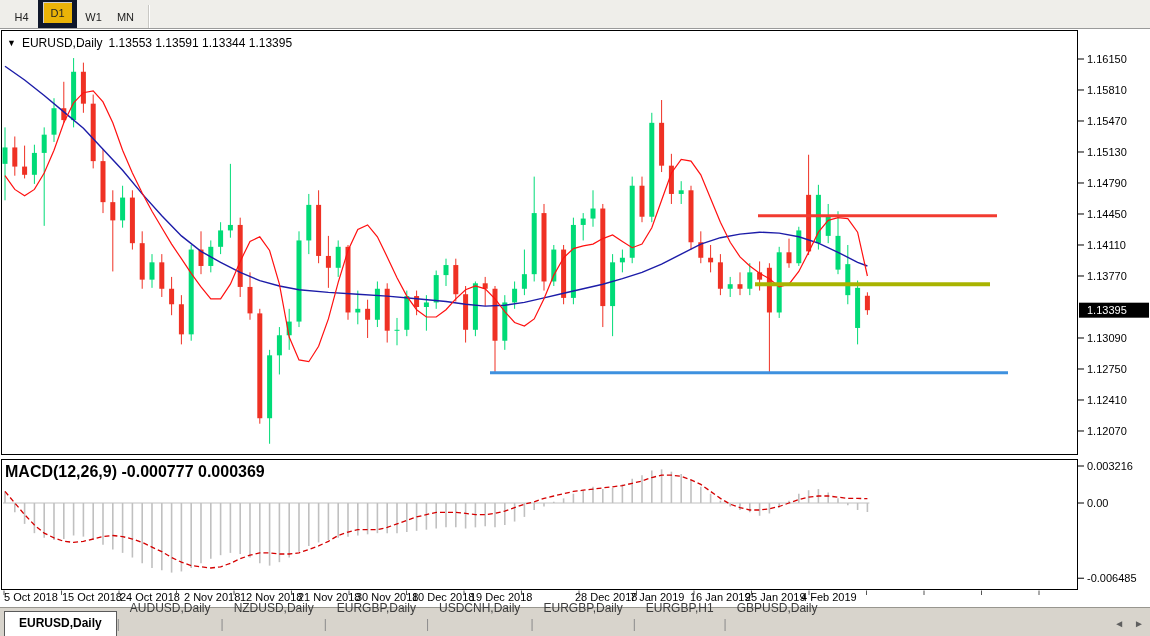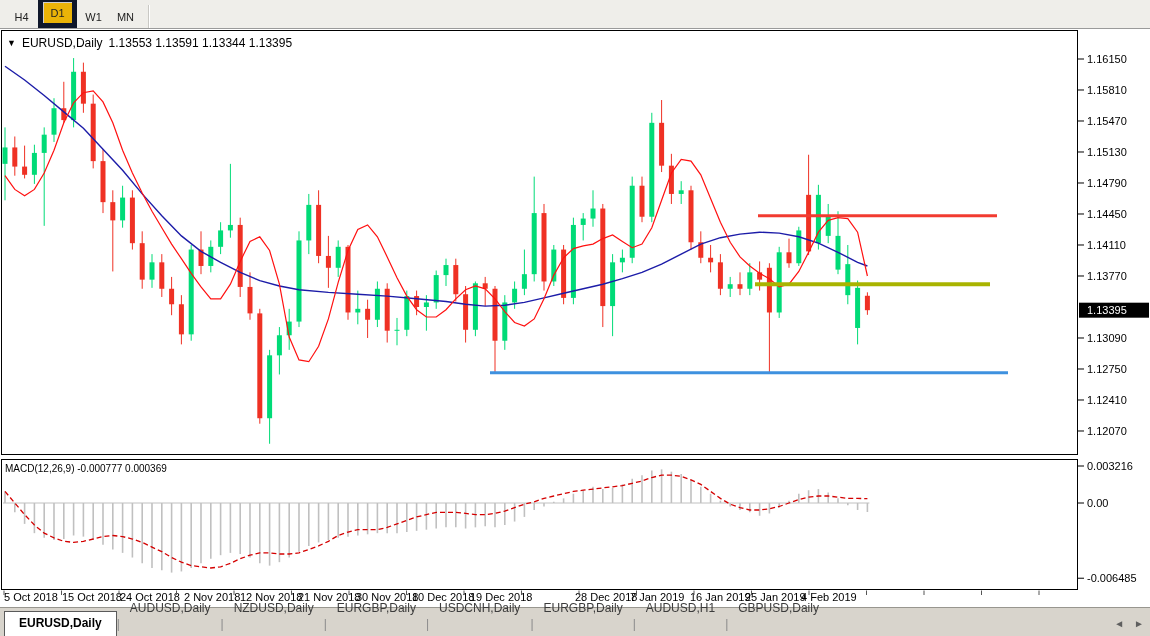--- a/index.html
+++ b/index.html
@@ -9,21 +9,21 @@
     display:flex;align-items:flex-end;padding-left:6px;box-sizing:border-box;}
   .tf-btn{min-width:29px;height:21px;margin-right:1px;display:flex;align-items:center;justify-content:center;
     font-size:11px;color:#222;background:#efeeea;border:1px solid #efeeea;cursor:default;}
   .tf-btn.active{background:#eab308;border:5px solid #0f172a;box-shadow:inset 1px 1px 0 #cfcfcf;}
   .tb-sep{width:1px;height:23px;background:#c9c8c4;border-right:1px solid #fff;margin-left:6px;}
   
   #chart-wrap{position:relative;width:1150px;height:578px;background:#fff;}
   #chart-svg{position:absolute;left:0;top:0;}
   #chart-title{position:absolute;left:7px;top:7px;font-size:12px;color:#000;display:flex;align-items:center;gap:6px;}
   #chart-title .dd{font-size:9px;color:#000;}
-  #macd-label{position:absolute;left:5px;top:434px;font-size:10px;color:#000;}
+  #macd-label{position:absolute;left:5px;top:434px;font-size:16px;color:#000;font-weight:bold;}
   
   #tabbar{height:29px;background:#d8d4cc;border-top:1px solid #98968f;display:flex;align-items:flex-end;
     padding-left:4px;box-sizing:border-box;position:relative;}
   .tab{font-size:12px;color:#3c3c3c;padding:4px 10px 21px 10px;white-space:nowrap;cursor:default;}
   .tab.active{background:#ffffff;border:1px solid #5a5a5a;border-bottom:none;color:#000;font-weight:bold;
     padding:4px 14px 6px 14px;margin-bottom:0;}
   .tab-sep{color:#8b8b8b;font-size:12px;padding-bottom:5px;}
   #tab-arrows{position:absolute;right:6px;bottom:7px;display:flex;gap:10px;color:#5f5f5f;font-size:10px;}
   #tab-arrows span{cursor:default;}
   svg text{font-family:"Liberation Sans","DejaVu Sans",sans-serif;}
@@ -412,20 +412,20 @@
     <div class="tab">AUDUSD,Daily</div>
     <span class="tab-sep">|</span>
     <div class="tab">NZDUSD,Daily</div>
     <span class="tab-sep">|</span>
     <div class="tab">EURGBP,Daily</div>
     <span class="tab-sep">|</span>
     <div class="tab">USDCNH,Daily</div>
     <span class="tab-sep">|</span>
     <div class="tab">EURGBP,Daily</div>
     <span class="tab-sep">|</span>
-    <div class="tab">AUDUSD,H1</div>
+    <div class="tab">EURGBP,H1</div>
     <span class="tab-sep">|</span>
     <div class="tab">GBPUSD,Daily</div>
     <div id="tab-arrows">
     <span>◄</span>
     <span>►</span>
   </div>
 </div>
 
 </body></html>

